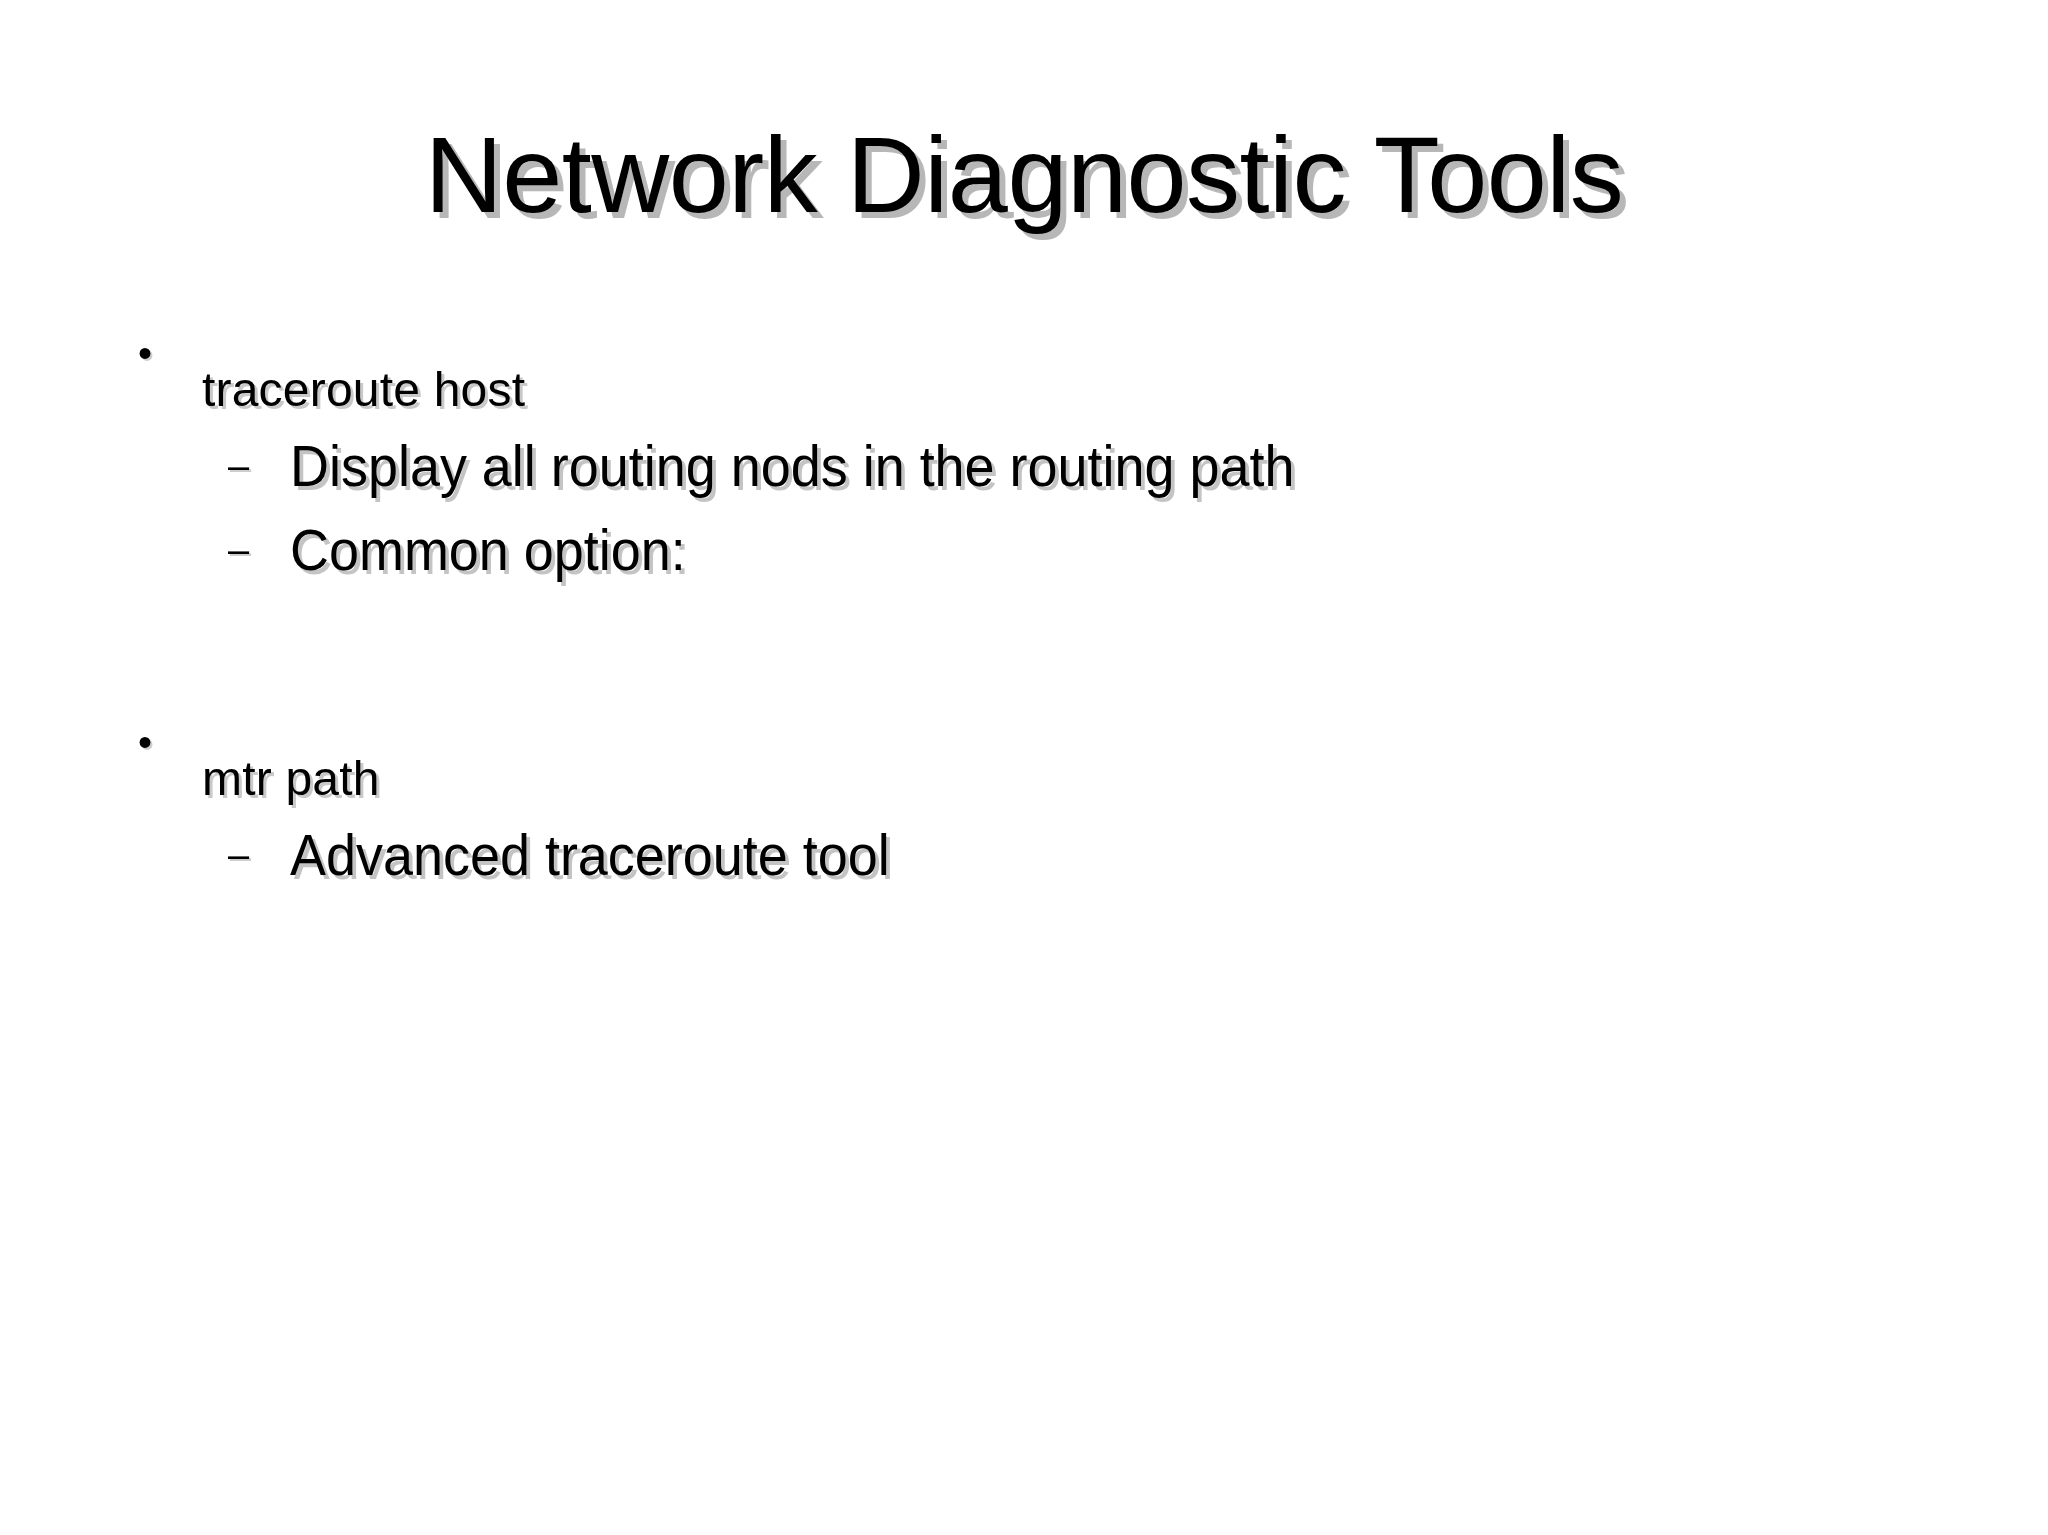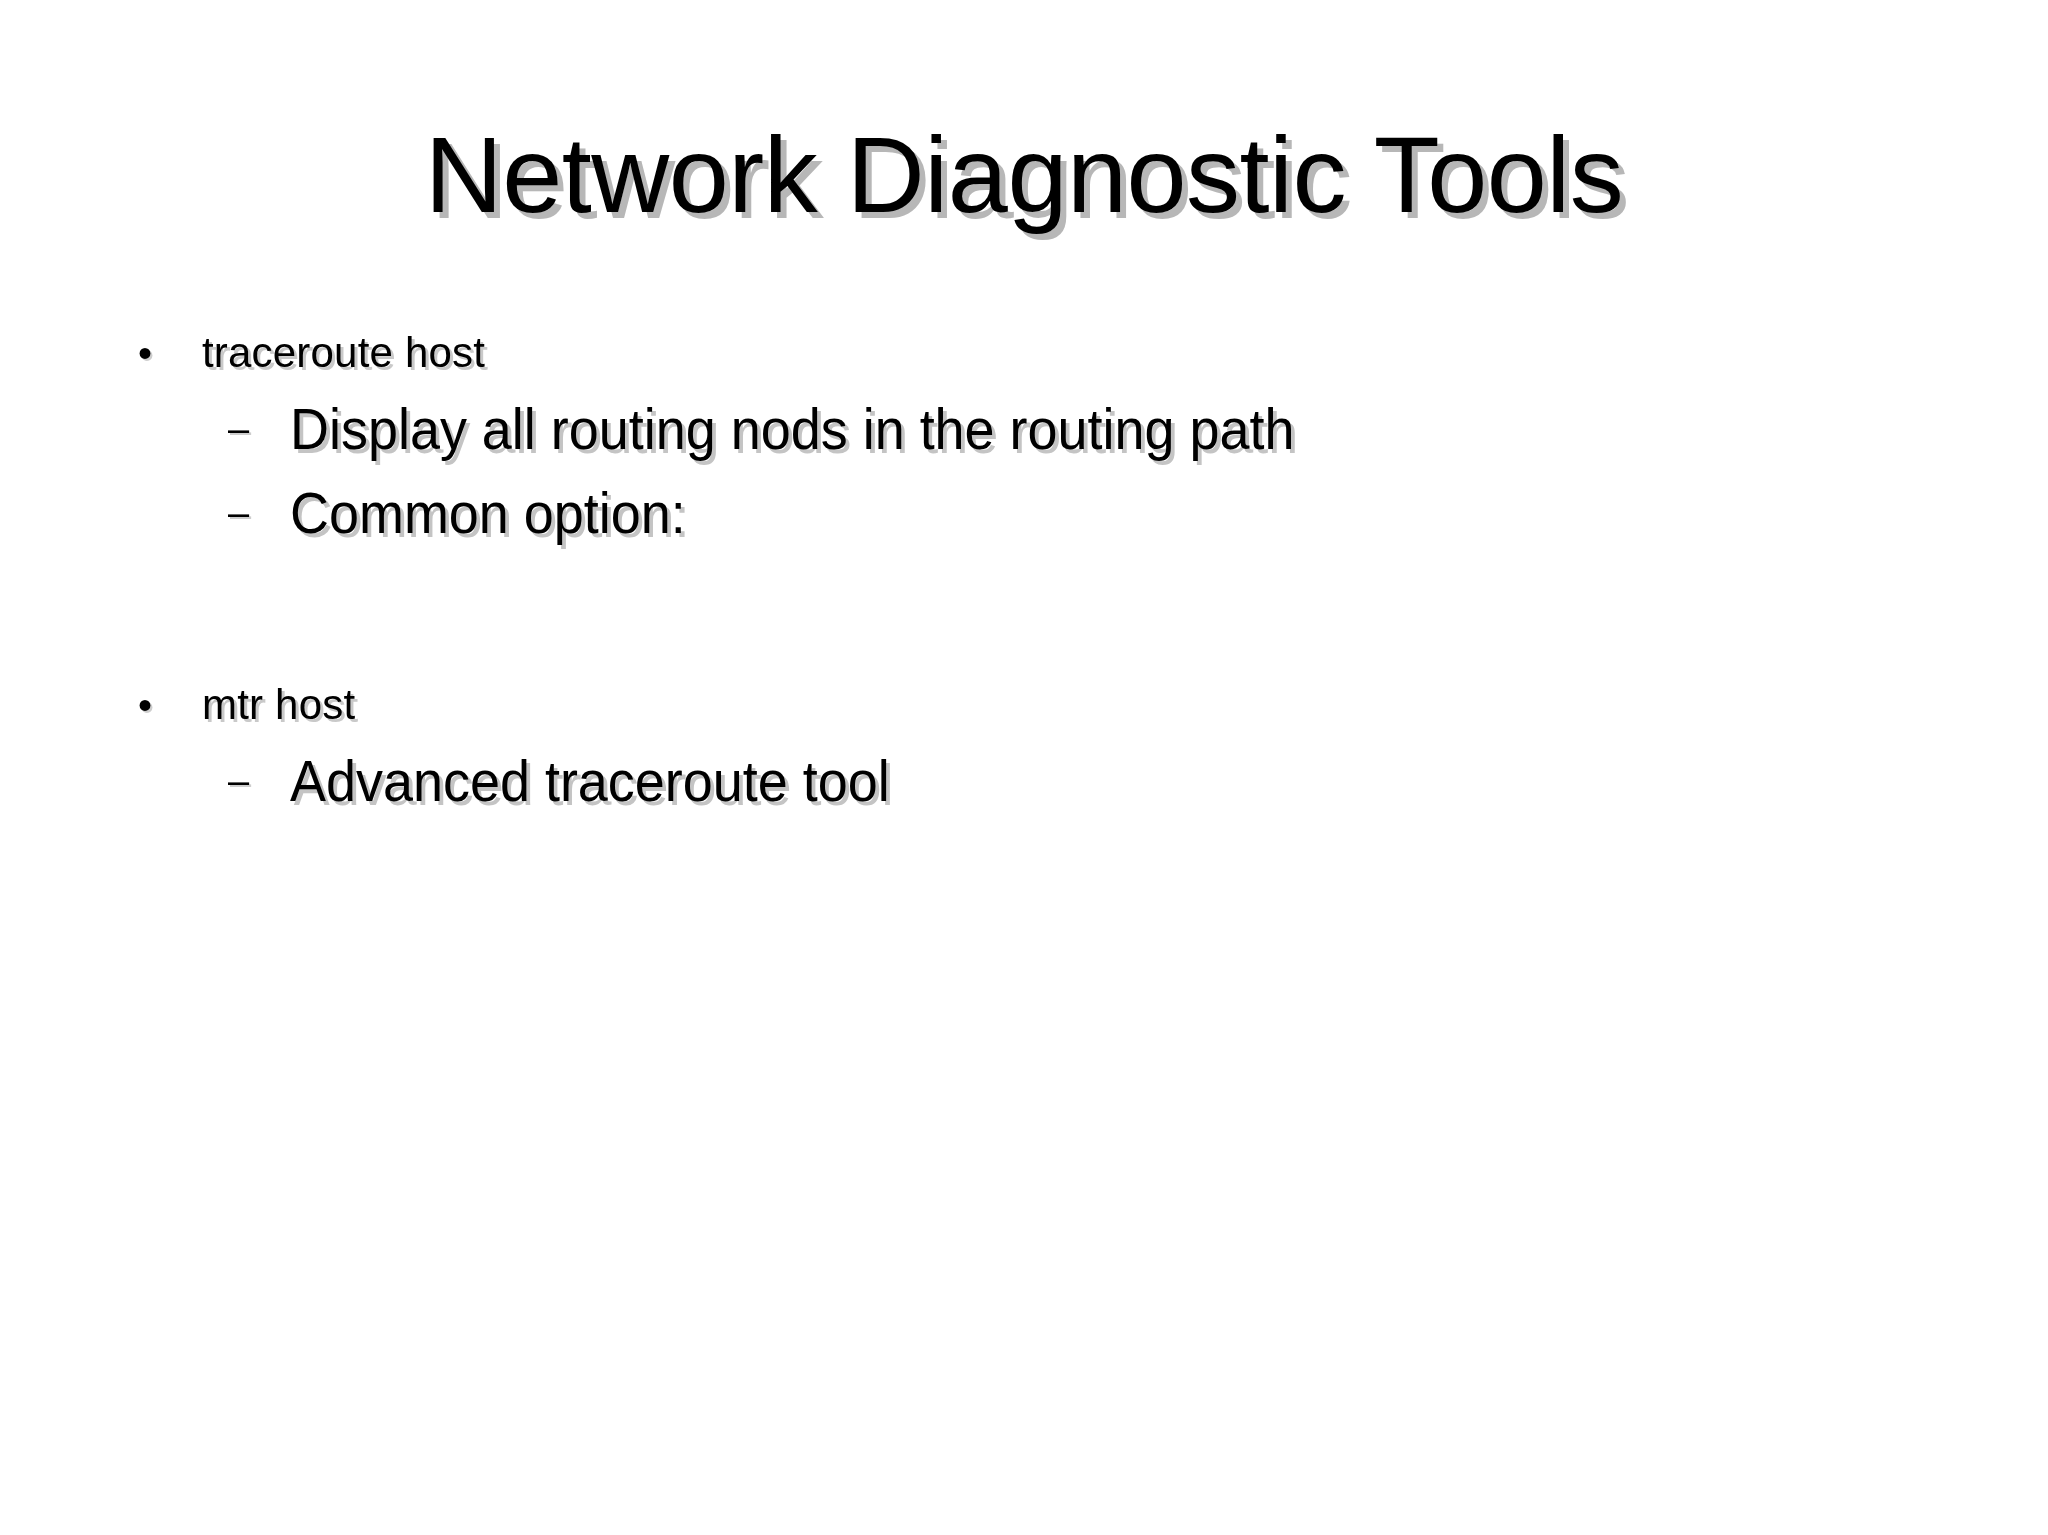--- a/index.html
+++ b/index.html
@@ -70,24 +70,25 @@
     padding-left: 138px;
     margin-bottom: 6px;
   }
   .lvl1 .bullet-marker {
     width: 64px;
     font-size: 40px;
     line-height: 56px;
     text-shadow: 2px 2px 0 rgba(200,200,200,0.9);
   }
   .lvl1 .bullet-text {
-    font-size: 42px;
+    font-size: 48px;
     line-height: 56px;
     letter-spacing: 0.2px;
     text-shadow: 3px 3px 0 rgba(195,195,195,0.9);
+    margin-top: 37px;
   }
 
   
   .lvl2 {
     padding-left: 228px;
     margin-top: 12px;
   }
   .lvl2 .bullet-marker {
     width: 62px;
     font-size: 38px;
@@ -146,21 +147,21 @@
     <div class="bullet-row lvl2">
       <span class="bullet-marker">–</span>
       <span class="bullet-text">Common option:</span>
     </div>
 
 
     <div class="gap-block"></div>
 
     <div class="bullet-row lvl1">
       <span class="bullet-marker">•</span>
-      <span class="bullet-text">mtr host</span>
+      <span class="bullet-text">mtr path</span>
     </div>
 
     <div class="bullet-row lvl2">
       <span class="bullet-marker">–</span>
       <span class="bullet-text">Advanced traceroute tool</span>
     </div>
 
   </div>
 </div>
 

